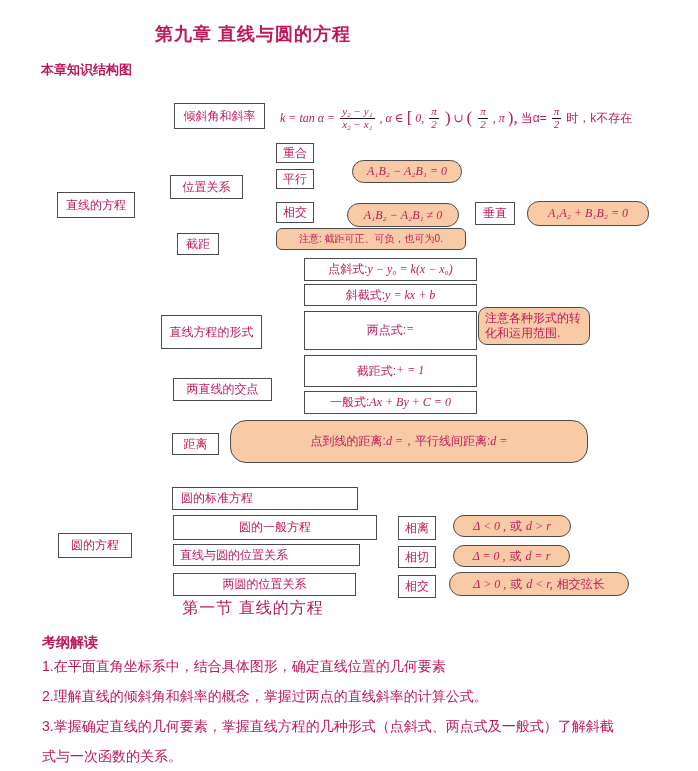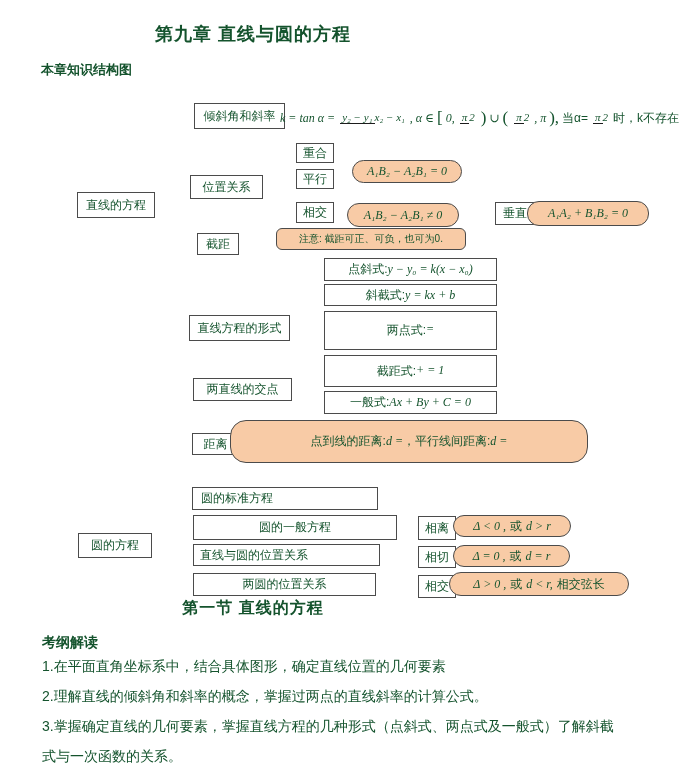--- a/index.html
+++ b/index.html
@@ -1,36 +1,36 @@
 <!DOCTYPE html>
 <html><head>
 <meta charset="utf-8">
 <style>
   html,body{margin:0;padding:0;background:#fff;}
   .page{position:relative;width:698px;height:771px;background:#ffffff;overflow:hidden;
-        font-family:"Liberation Sans","DejaVu Sans",sans-serif;color:#14532d;}
+        font-family:"Liberation Sans","DejaVu Sans",sans-serif;color:#be185d;}
   .chapter-title{position:absolute;left:0;top:22px;width:506px;text-align:center;
         font-size:18px;font-weight:bold;letter-spacing:1px;}
   .structure-heading{position:absolute;left:41px;top:61px;font-size:13px;font-weight:bold;}
   .box{position:absolute;box-sizing:border-box;border:1.6px solid #4b4b4b;background:#fff;
-        display:flex;align-items:center;justify-content:center;font-size:12px;white-space:nowrap;margin-left:20px;}
+        display:flex;align-items:center;justify-content:center;font-size:12px;white-space:nowrap;}
   .box.left{justify-content:flex-start;padding-left:8px;}
   .pill{position:absolute;box-sizing:border-box;border:1.6px solid #4b4b4b;background:#f8cba6;
         display:flex;align-items:center;justify-content:center;font-size:12px;white-space:nowrap;
         border-radius:12px;}
   .math{font-family:"Liberation Serif","DejaVu Serif",serif;font-style:italic;}
   .zh{font-style:normal;font-family:"Liberation Sans","DejaVu Sans",sans-serif;}
-  .frac{display:inline-flex;align-items:center;line-height:1.05;
+  .frac{display:inline-flex;flex-direction:column;align-items:center;line-height:1.05;
         margin:0 3px;font-size:11px;}
   .frac .num{border-bottom:1px solid #1c1c1c;padding:0 2px;}
   .bigb{font-size:17px;font-style:normal;font-weight:400;margin:0 1px;}
   .slope-formula{position:absolute;left:280px;top:97px;height:42px;display:flex;
         align-items:center;font-size:12px;gap:2px;}
   .section-title{position:absolute;left:0;top:598px;width:506px;text-align:center;
-        font-size:16px;font-weight:bold;letter-spacing:1px;}
+        font-size:16px;font-weight:normal;letter-spacing:1px;}
   .syllabus-heading{position:absolute;left:42px;top:634px;font-size:14px;font-weight:bold;}
   .syllabus{position:absolute;left:42px;top:651px;width:582px;font-size:14px;line-height:30px;}
   .note-wrap{white-space:normal;text-align:left;line-height:15px;padding:3px 6px;border-radius:9px;}
   .gapspan{margin-left:4px;}
 </style>
 </head>
 <body>
 
 <div class="page">
 
@@ -74,41 +74,42 @@
   <div class="box" style="left:276px;top:169px;width:38px;height:20px">平行</div>
   <div class="box" style="left:276px;top:202px;width:38px;height:21px">相交</div>
   <div class="pill math" style="left:352px;top:160px;width:110px;height:23px">A₁B₂ − A₂B₁ = 0</div>
   <div class="pill math" style="left:347px;top:203px;width:112px;height:24px">A₁B₂ − A₂B₁ ≠ 0</div>
   <div class="box" style="left:475px;top:202px;width:40px;height:23px">垂直</div>
   <div class="pill math" style="left:527px;top:201px;width:122px;height:25px">A₁A₂ + B₁B₂ = 0</div>
 
   <div class="box" style="left:177px;top:233px;width:42px;height:22px">截距</div>
   <div class="pill" style="left:276px;top:228px;width:190px;height:22px;border-radius:6px;font-size:10px">注意: 截距可正、可负，也可为0.</div>
 
-  <div class="box" style="left:169px;top:315px;width:101px;height:26px">直线方程的形式</div>
+  <div class="box" style="left:161px;top:315px;width:101px;height:34px">直线方程的形式</div>
   <div class="box" style="left:304px;top:258px;width:173px;height:23px">
     <span>点斜式: </span>
       <span class="math">y − y₀ = k(x − x₀)</span>
   </div>
   <div class="box" style="left:304px;top:284px;width:173px;height:22px">
     <span>斜截式: </span>
       <span class="math">y = kx + b</span>
   </div>
   <div class="box" style="left:304px;top:311px;width:173px;height:39px;align-items:flex-start;padding-top:10px">
     <span>两点式: </span>
       <span class="math">=</span>
   </div>
   <div class="box" style="left:304px;top:355px;width:173px;height:32px;align-items:flex-start;padding-top:7px">
     <span>截距式: </span>
       <span class="math">+ = 1</span>
   </div>
   <div class="box" style="left:304px;top:391px;width:173px;height:23px">
     <span>一般式: </span>
       <span class="math">Ax + By + C = 0</span>
   </div>
+  <div class="pill note-wrap" style="left:478px;top:307px;width:112px;height:38px">注意各种形式的转化和运用范围.</div>
 
   <div class="box" style="left:173px;top:378px;width:99px;height:23px">两直线的交点</div>
 
   <div class="box" style="left:172px;top:433px;width:47px;height:22px">距离</div>
   <div class="pill" style="left:230px;top:420px;width:358px;height:43px;border-radius:16px">
     <span>点到线的距离: </span>
       <span class="math">d =</span>
       <span>，平行线间距离: </span>
       <span class="math">d =</span>
   </div>

